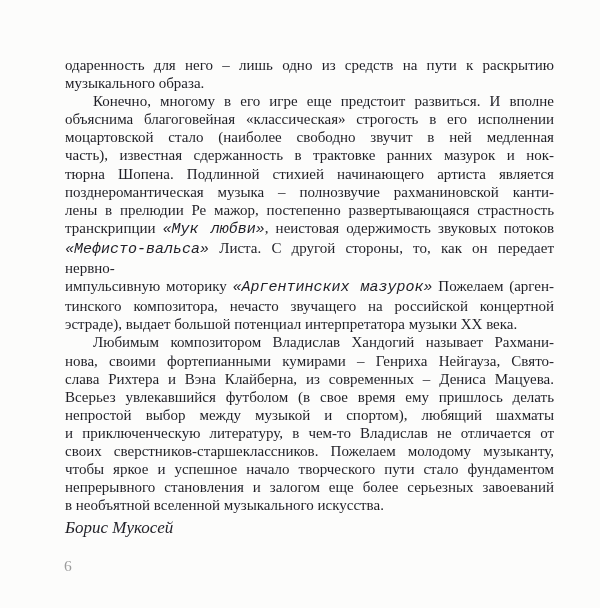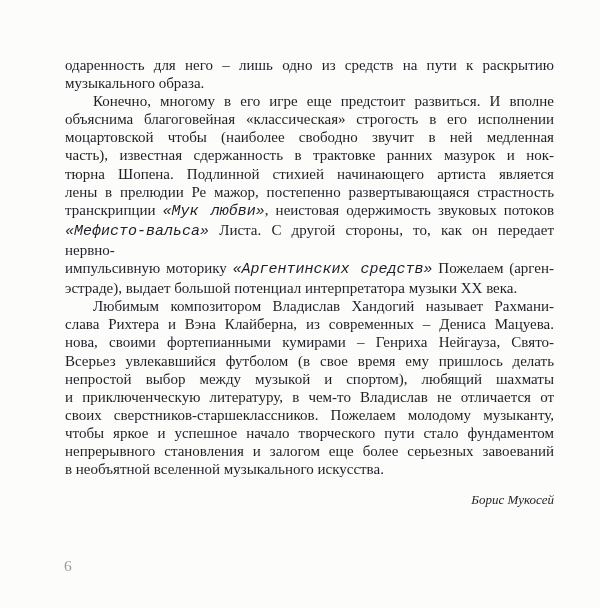--- a/index.html
+++ b/index.html
@@ -28,24 +28,23 @@
   .para { margin: 0; }
   .line {
     text-align: justify;
     text-align-last: left;
     hyphens: none;
   }
   .line.just { text-align-last: justify; }
   .line.indent { text-indent: 28px; }
   .it { font-style: italic; font-family: Liberation Mono, monospace; }
   .signature {
-    margin-top: 13px;
-    text-align: right;
+    margin-top: 5px;
     font-style: italic;
-    font-size: 13px;
+    font-size: 17px;
     line-height: 18.1px;
   }
   .page-number {
     position: absolute;
     left: 64px;
     top: 558px;
     font-size: 15.5px;
     line-height: 16px;
     color: var(--pgnum, #9b9b9b);
   }
@@ -56,33 +55,35 @@
 <div class="sheet" style="--ink: #1f1f26; --pgnum: #9b9b9b; background: rgb(252, 252, 251);">
   <div class="text-body">
     <div id="paragraphs">
         <div class="para">
           <div class="line just"><span>одаренность для него – лишь одно из средств на пути к раскрытию</span></div>
           <div class="line"><span>музыкального образа.</span></div>
         </div>
         <div class="para">
           <div class="line just indent"><span>Конечно, многому в его игре еще предстоит развиться. И вполне</span></div>
           <div class="line just"><span>объяснима благоговейная «классическая» строгость в его исполнении</span></div>
-          <div class="line just"><span>моцартовской чтобы (наиболее свободно звучит в ней медленная</span></div>
+          <div class="line just"><span>моцартовской стало (наиболее свободно звучит в ней медленная</span></div>
           <div class="line just"><span>часть), известная сдержанность в трактовке ранних мазурок и нок-</span></div>
           <div class="line just"><span>тюрна Шопена. Подлинной стихией начинающего артиста является</span></div>
+          <div class="line just"><span>позднеромантическая музыка – полнозвучие рахманиновской канти-</span></div>
           <div class="line just"><span>лены в прелюдии Ре мажор, постепенно развертывающаяся страстность</span></div>
           <div class="line just"><span>транскрипции </span><span class="it">«Мук любви»</span><span>, неистовая одержимость звуковых потоков</span></div>
           <div class="line just"><span class="it">«Мефисто-вальса»</span><span> Листа. С другой стороны, то, как он передает нервно-</span></div>
-          <div class="line just"><span>импульсивную моторику </span><span class="it">«Аргентинских средств»</span><span> Пожелаем (арген-</span></div>
+          <div class="line just"><span>импульсивную моторику </span><span class="it">«Аргентинских мазурок»</span><span> Пожелаем (арген-</span></div>
+          <div class="line just"><span>тинского композитора, нечасто звучащего на российской концертной</span></div>
           <div class="line"><span>эстраде), выдает большой потенциал интерпретатора музыки XX века.</span></div>
         </div>
         <div class="para">
           <div class="line just indent"><span>Любимым композитором Владислав Хандогий называет Рахмани-</span></div>
+          <div class="line just"><span>нова, своими фортепианными кумирами – Генриха Нейгауза, Свято-</span></div>
           <div class="line just"><span>слава Рихтера и Вэна Клайберна, из современных – Дениса Мацуева.</span></div>
-          <div class="line just"><span>нова, своими фортепианными кумирами – Генриха Нейгауза, Свято-</span></div>
           <div class="line just"><span>Всерьез увлекавшийся футболом (в свое время ему пришлось делать</span></div>
           <div class="line just"><span>непростой выбор между музыкой и спортом), любящий шахматы</span></div>
           <div class="line just"><span>и приключенческую литературу, в чем-то Владислав не отличается от</span></div>
           <div class="line just"><span>своих сверстников-старшеклассников. Пожелаем молодому музыканту,</span></div>
           <div class="line just"><span>чтобы яркое и успешное начало творческого пути стало фундаментом</span></div>
           <div class="line just"><span>непрерывного становления и залогом еще более серьезных завоеваний</span></div>
           <div class="line"><span>в необъятной вселенной музыкального искусства.</span></div>
         </div>
       </div>
     <div class="signature">Борис Мукосей</div>

